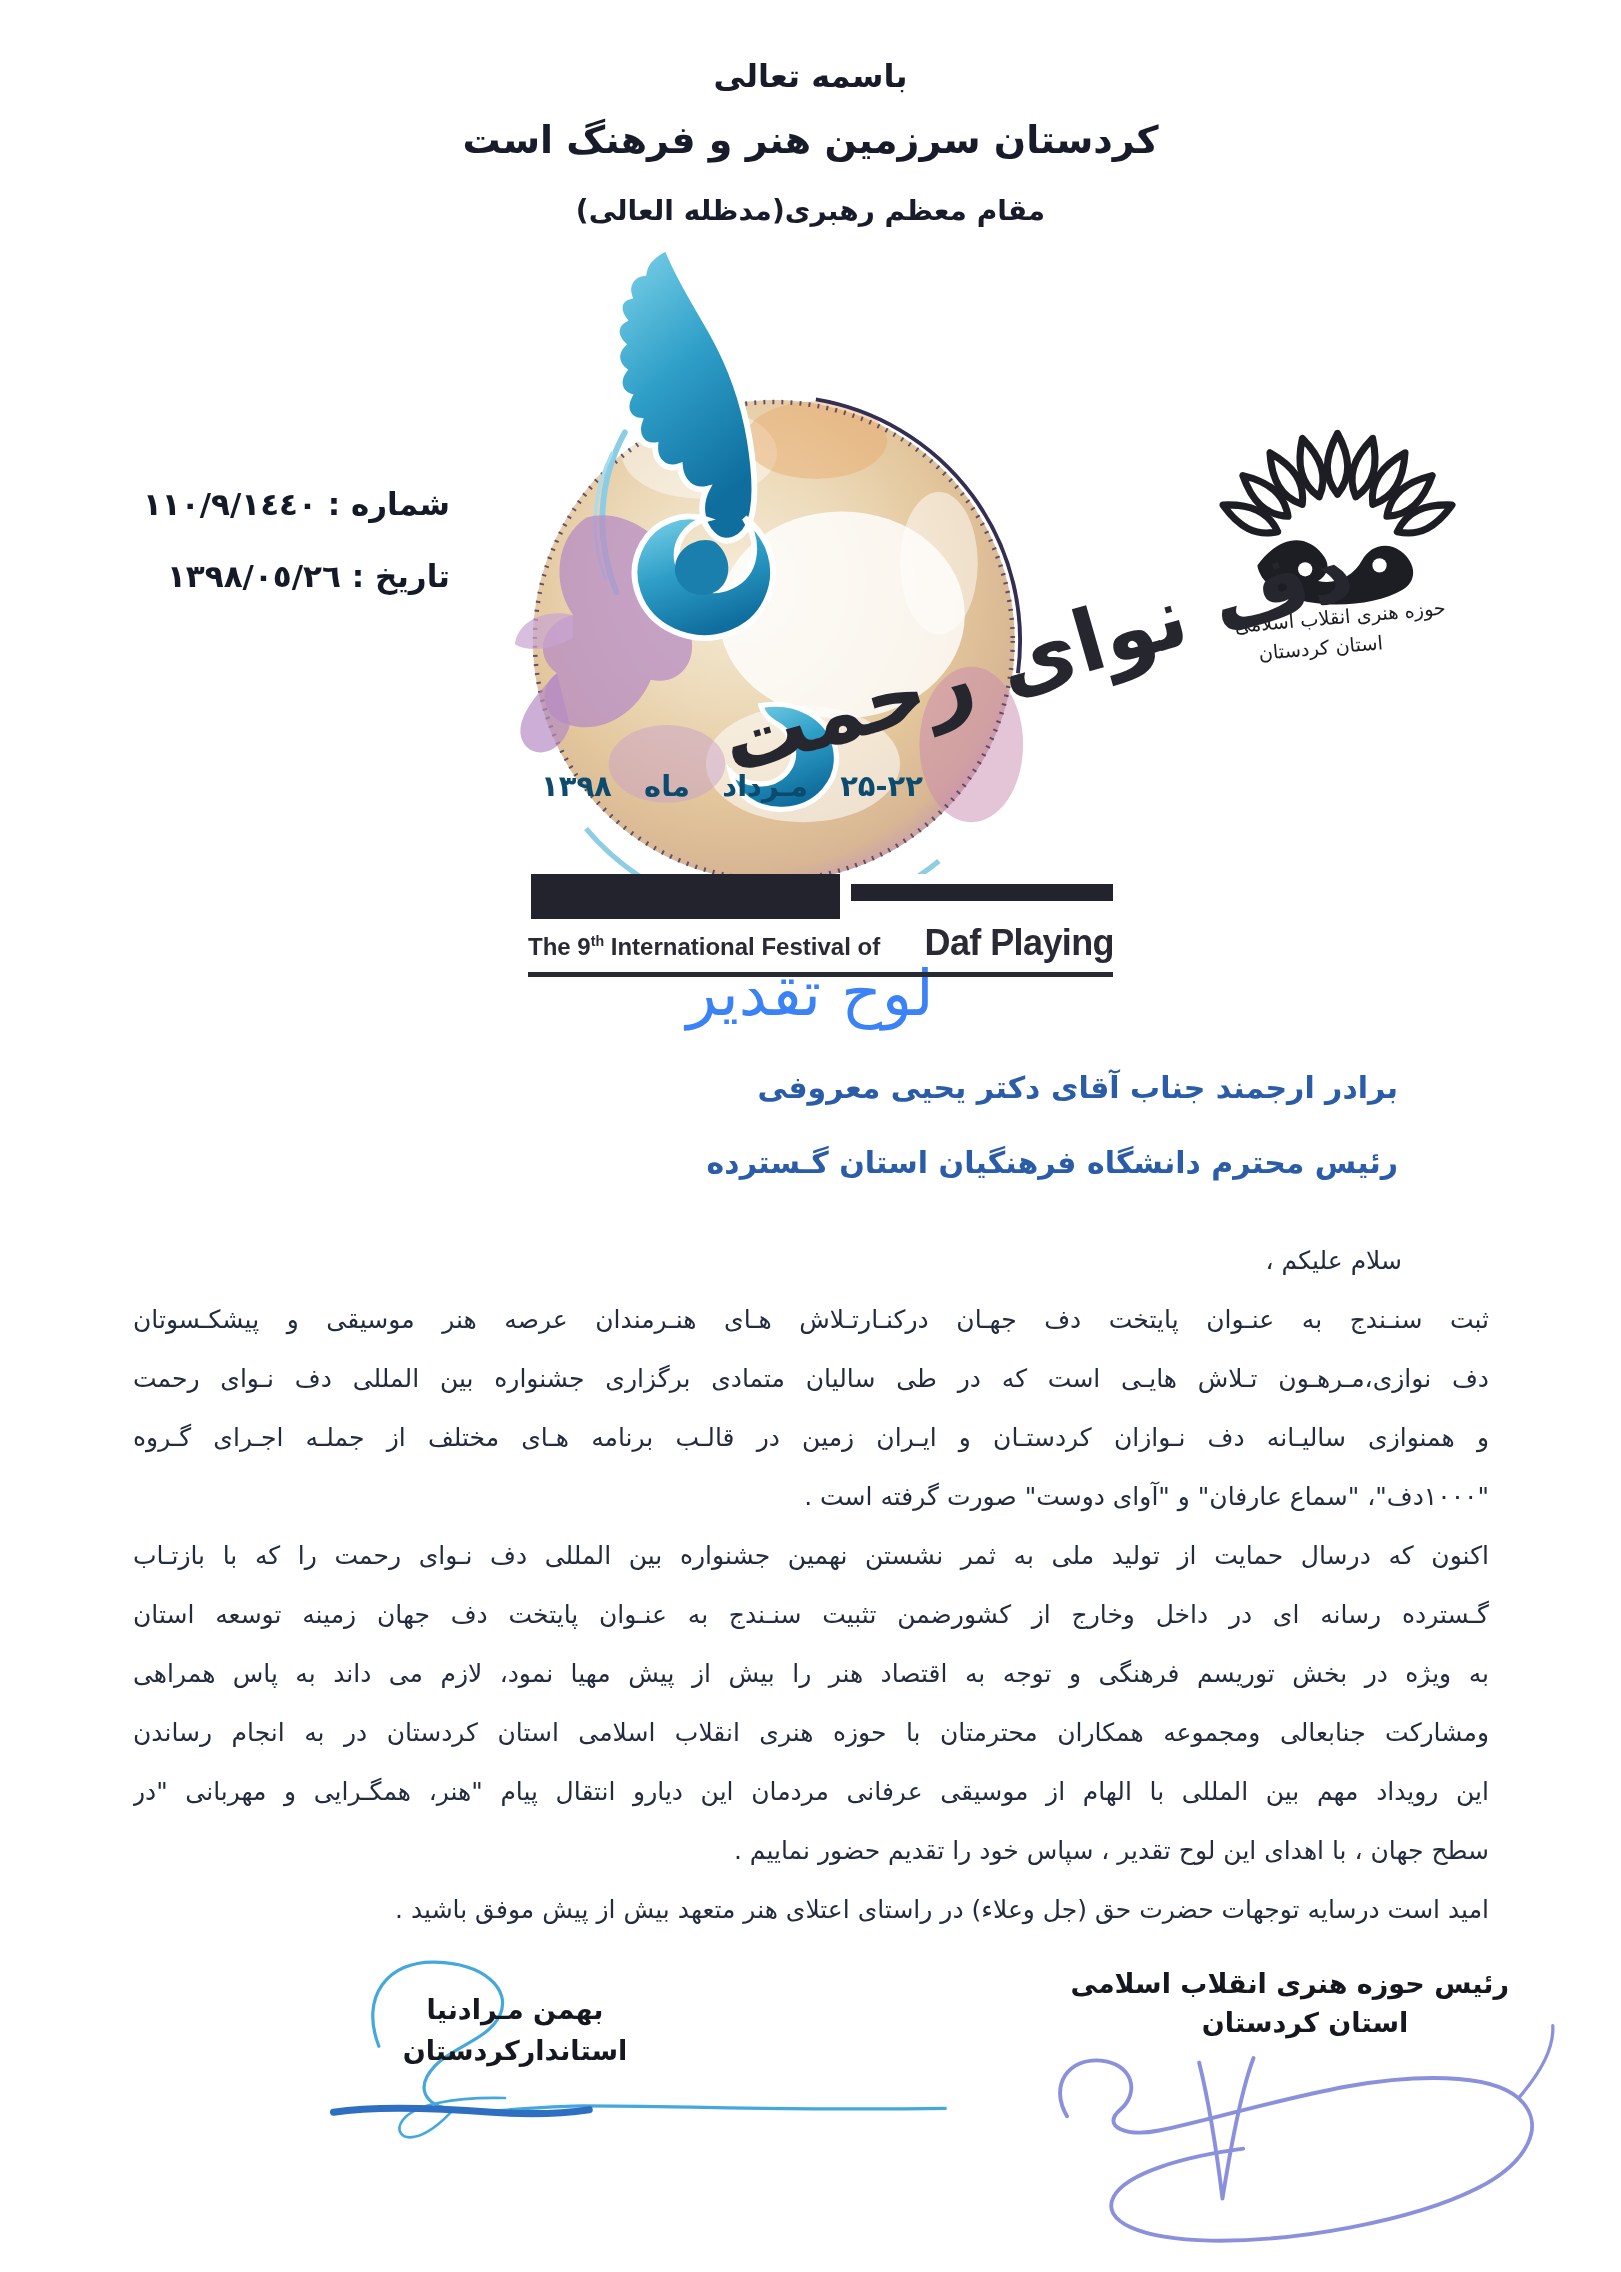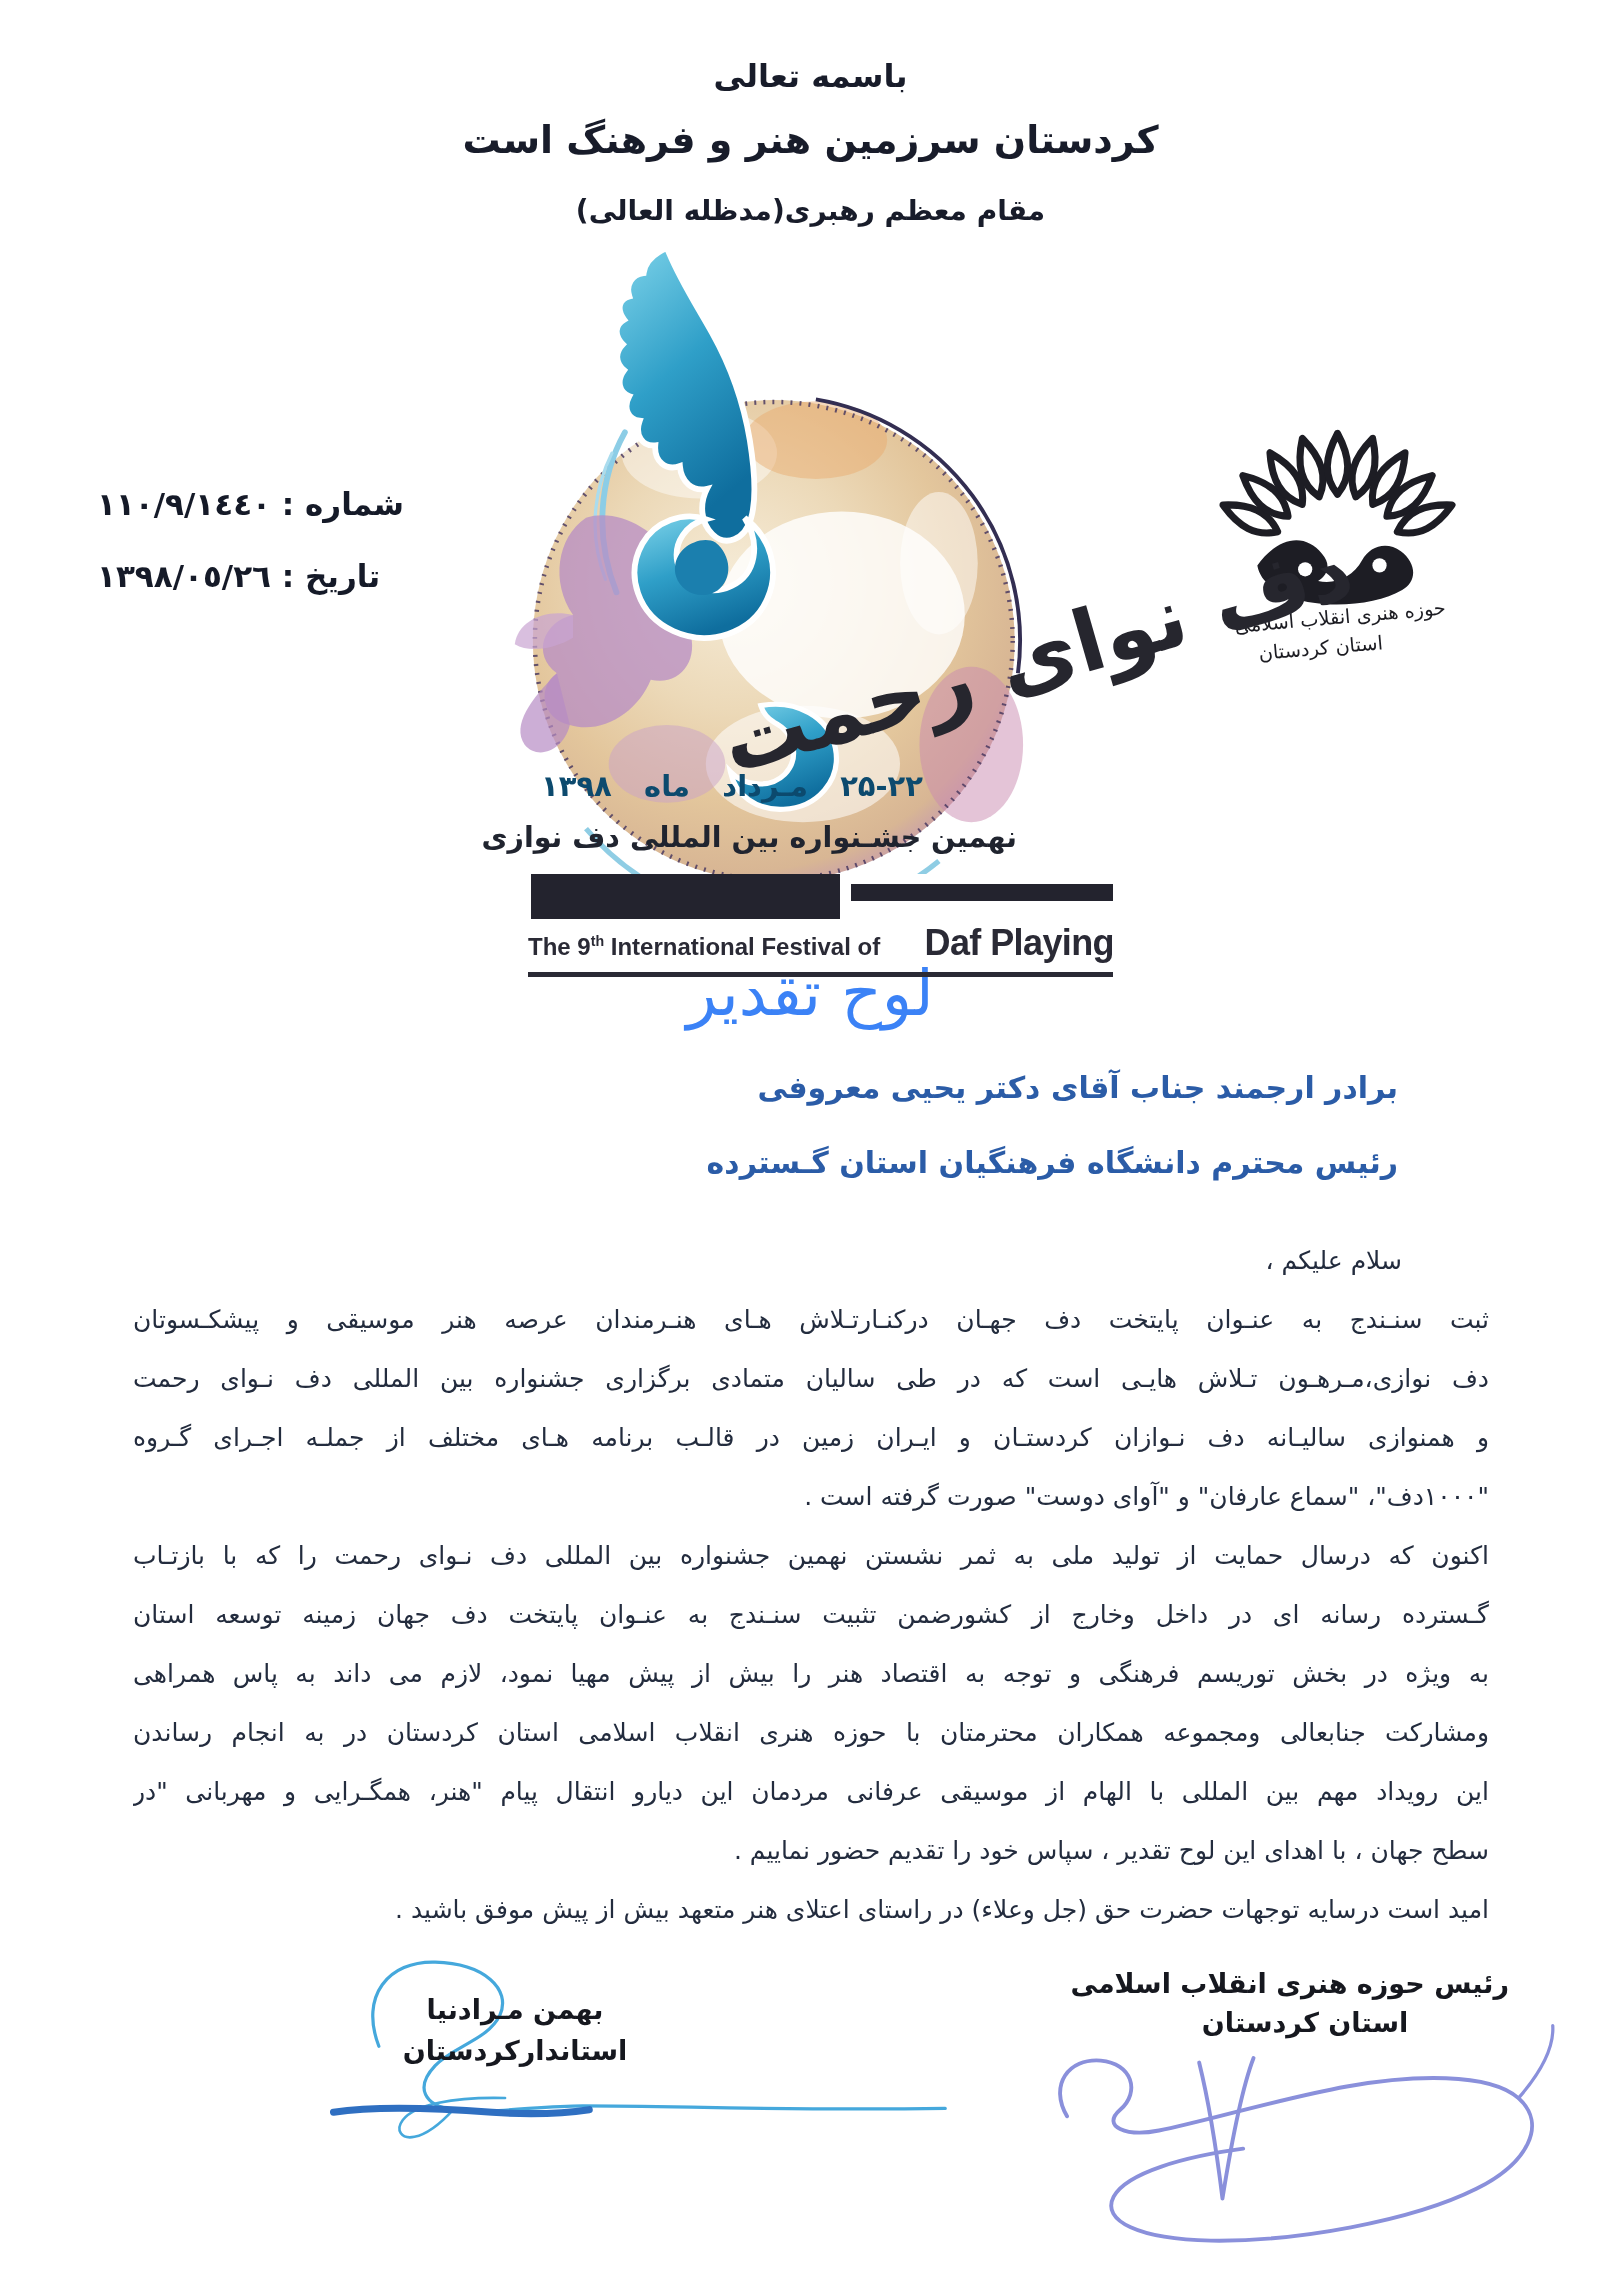--- a/index.html
+++ b/index.html
@@ -10,21 +10,21 @@
     font-family:"DejaVu Sans",sans-serif;
     color:#1e2230;
     overflow:hidden;
   }
   
   .center-line{position:absolute;left:0;right:0;text-align:center;white-space:nowrap;}
   .bismillah{top:57px;font-size:32px;font-weight:bold;color:#181c2a;}
   .motto{top:118px;font-size:38px;font-weight:bold;color:#181c2a;}
   .attribution{top:194px;font-size:28px;font-weight:bold;color:#181c2a;}
   
-  .ref-block{position:absolute;left:97px;top:484px;width:353px;text-align:left;direction:rtl;}
+  .ref-block{position:absolute;left:97px;top:484px;width:353px;text-align:right;direction:rtl;}
   .ref-line{font-size:31px;font-weight:bold;color:#151a28;white-space:nowrap;line-height:41px;}
   .ref-line + .ref-line{margin-top:31px;}
   
   .daf-art{position:absolute;left:505px;top:220px;width:557px;height:654px;z-index:1;}
   
   .calligraphy{
     position:absolute;left:724px;top:696px;z-index:2;
     font-size:85px;font-weight:bold;color:#26262e;
     transform:rotate(-16deg);transform-origin:left center;
     white-space:nowrap;direction:rtl;letter-spacing:1.3px;
@@ -137,21 +137,20 @@
     <path d="M1105,838 C1130,858 1132,895 1108,912 C1084,928 1052,916 1044,890 C1038,868 1050,846 1072,838
              C1084,833 1096,833 1105,838 Z" fill="#1b7fae"></path>
 
     <path d="M1175,1090 C1230,1080 1280,1108 1290,1155 C1300,1205 1262,1248 1210,1250 C1168,1252 1135,1228 1128,1192
              C1150,1215 1190,1218 1212,1196 C1235,1172 1228,1132 1196,1116 C1186,1110 1178,1100 1175,1090 Z" fill="url(#gTeal)" stroke="#ffffff" stroke-width="8"></path>
   </svg>
 
   <div class="calligraphy">دف نوای رحمت</div>
 
   <div class="fest-dates">۲۵-۲۲ مـرداد ماه ۱۳۹۸</div>
-  <div class="fest-title-fa">نهمین جشـنواره بین المللی دف نوازی</div>
   <div class="bar-thick"></div>
   <div class="bar-thin"></div>
   <div class="fest-en">
     <span class="en-pre"><span>The 9</span><sup>th</sup><span> International Festival of</span></span>
     <span class="en-emph">Daf Playing</span>
   </div>
   <div class="fest-underline"></div>
 
   <svg class="hozeh" viewBox="0 0 440 430" xmlns="http://www.w3.org/2000/svg">
     <g stroke="#1d1d24" fill="#ffffff" stroke-width="11" stroke-linejoin="round">

